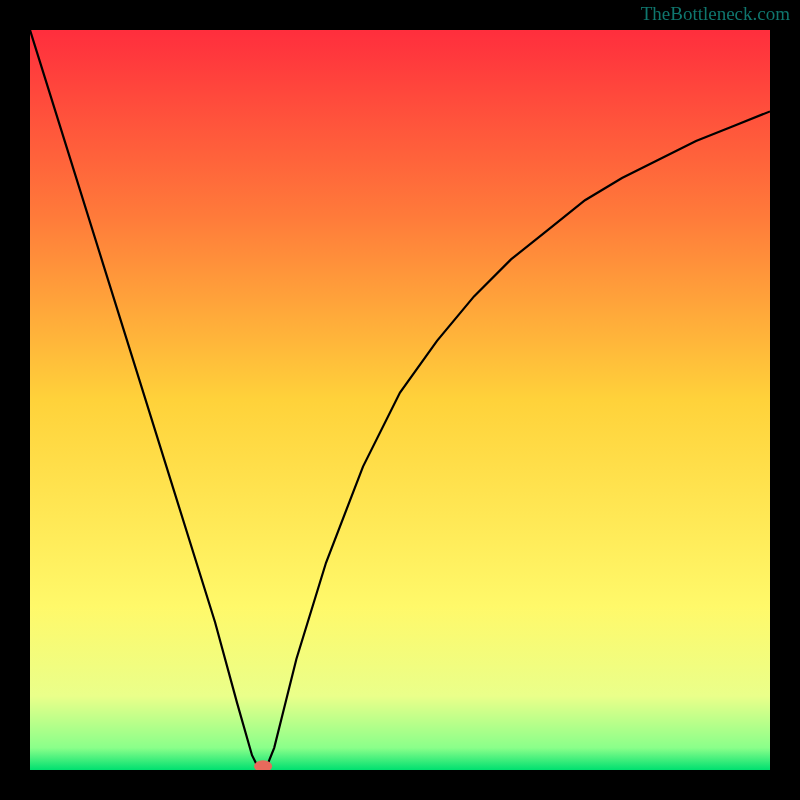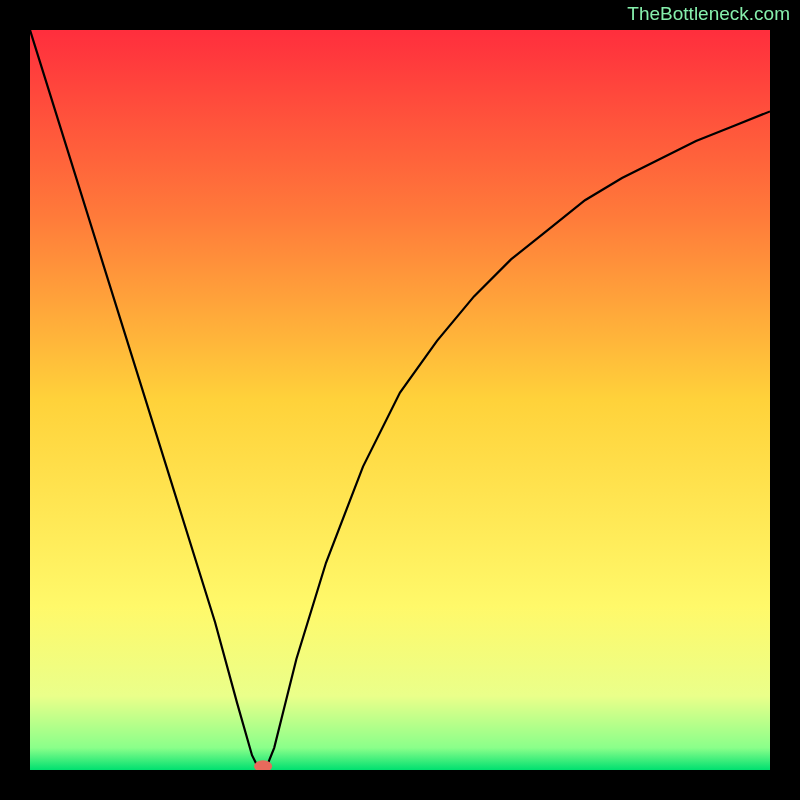--- a/index.html
+++ b/index.html
@@ -14,24 +14,24 @@
   .container {
     position: relative;
     width: 800px;
     height: 800px;
     background: #000;
   }
   .watermark {
     position: absolute;
     top: 3px;
     right: 10px;
-    color: #86efac;
+    color: #0f766e;
     font-size: 19px;
     z-index: 10;
-    font-family: Liberation Sans, sans-serif;
+    font-family: Liberation Serif, serif;
   }
   .plot-area {
     position: absolute;
     left: 30px;
     top: 30px;
     width: 740px;
     height: 740px;
     overflow: hidden;
   }
   .plot-area svg {

